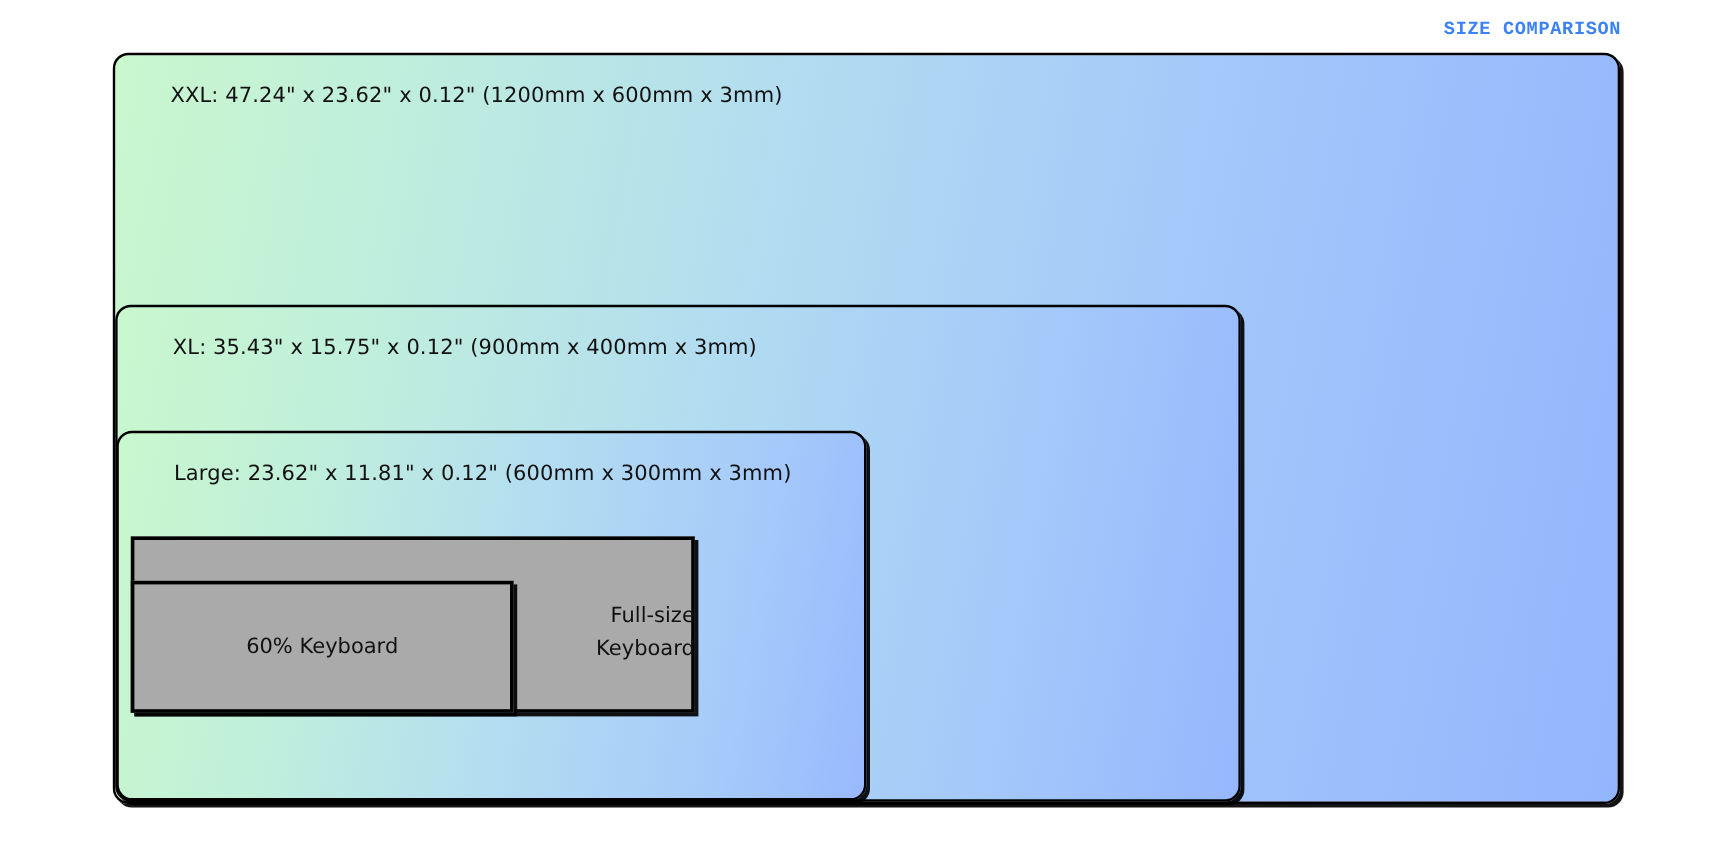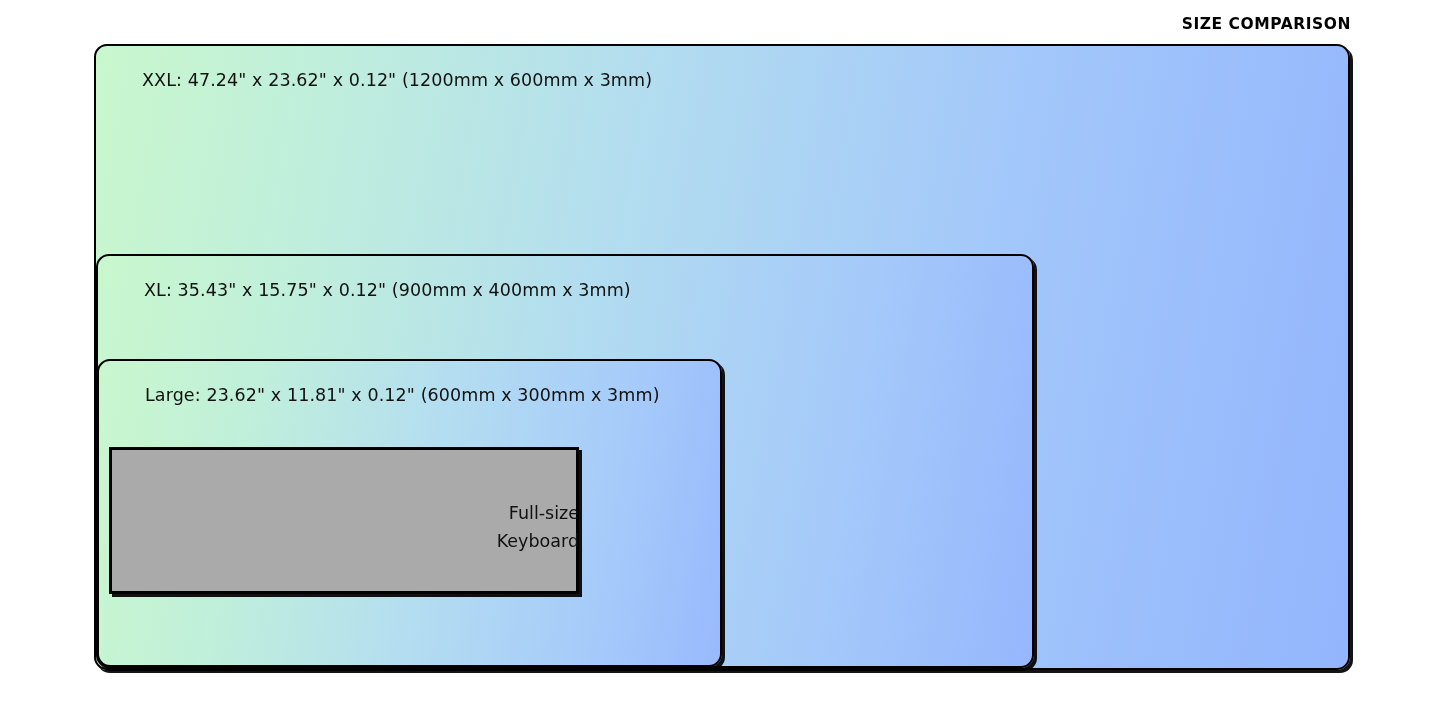--- a/index.html
+++ b/index.html
@@ -21,23 +21,24 @@
   }
 
   
   .chart-title {
     position: absolute;
     right: 94px;
     top: 15px;
     font-size: 15.5px;
     font-weight: 700;
     letter-spacing: 0.55px;
-    color: #000000;
+    color: #3b82f6;
     white-space: nowrap;
     text-align: left;
+    font-family: Liberation Mono, monospace;
   }
 
   
   .mat {
     position: absolute;
     box-sizing: border-box;
     border: 2.6px solid #000000;
     border-radius: 13px;
     box-shadow: 3px 3px 0 0 rgba(0,0,0,0.92);
   }
@@ -134,14 +135,17 @@
 
   <div class="mat" id="mat-large">
     <div class="mat-label">Large: 23.62" x 11.81" x 0.12" (600mm x 300mm x 3mm)</div>
   </div>
 
   <div class="keyboard" id="kb-fullsize">
     <div class="kb-label">Full-size
 Keyboard</div>
   </div>
 
+  <div class="keyboard" id="kb-60">
+    <div class="kb-label">60% Keyboard</div>
+  </div>
 
 </div>
 
 </body></html>

